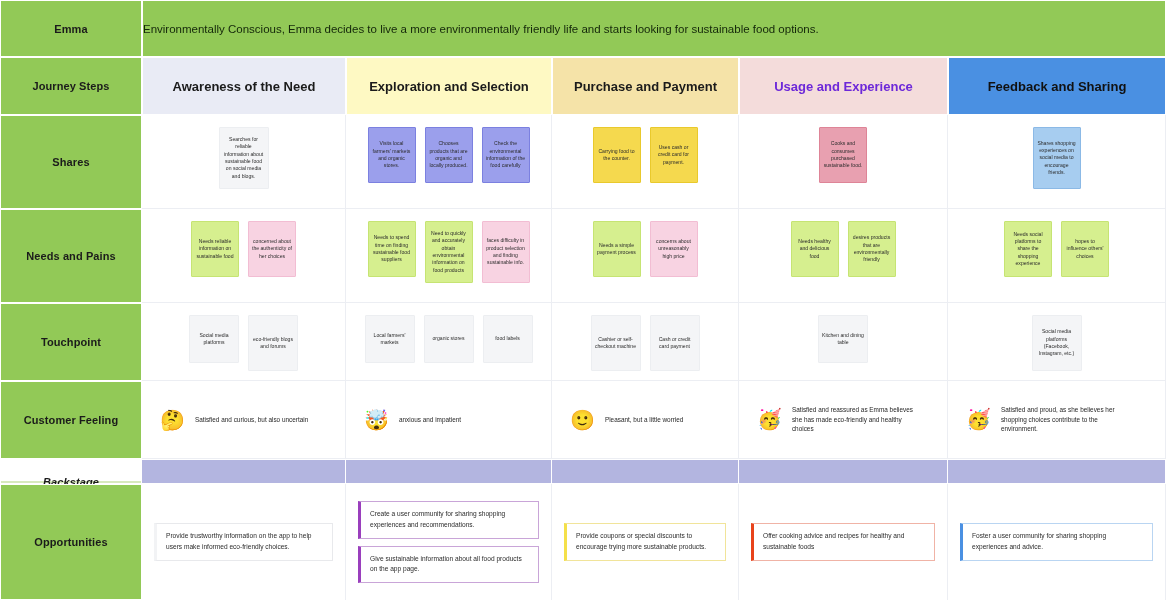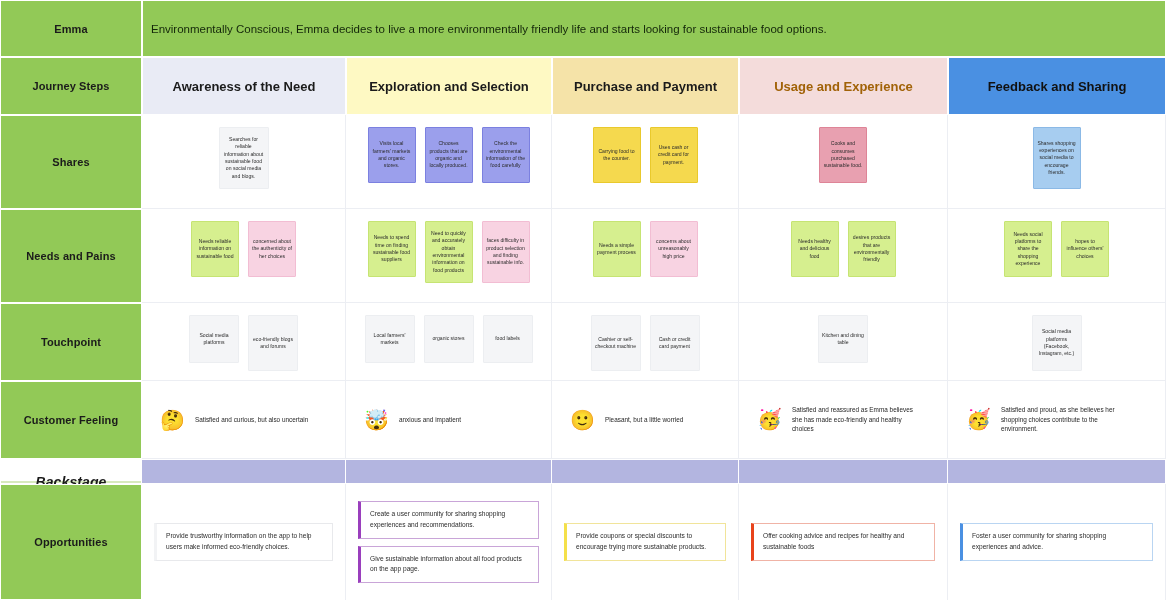--- a/index.html
+++ b/index.html
@@ -22,30 +22,30 @@
   .rowlabel {
     background: #92c957;
     border: 1px solid #ffffff;
     display: flex; align-items: center; justify-content: center;
     text-align: center;
     font-size: 11px; font-weight: bold; color: #1b1b1b;
     letter-spacing: .1px;
   }
   .rowlabel.backstage {
     background: #d7e9bd;
-    font-weight: bold; font-style: italic; font-size: 14px; margin-top: 21px;
+    font-weight: bold; font-style: italic; font-size: 11px; margin-top: 21px;
   }
 
   
   .persona-banner {
     grid-column: 2 / 7;
     background: #92c957;
     border: 1px solid #ffffff;
     display: flex; align-items: center;
-    padding-left: 8px;
+    padding-left: 0;
     font-size: 11.5px; color: #14270a;
   }
 
   
   .stephead {
     display: flex; align-items: center; justify-content: center;
     font-size: 13px; font-weight: bold; color: #1b1b1b;
     border: 1px solid #ffffff;
     text-align: center;
   }
@@ -133,21 +133,21 @@
 
 <div class="map">
 
   <div class="rowlabel">Emma</div>
   <div class="persona-banner">Environmentally Conscious, Emma decides to live a more environmentally friendly life and starts looking for sustainable food options.</div>
 
   <div class="rowlabel">Journey Steps</div>
   <div class="stephead" style="background: rgb(233, 235, 245); color: rgb(27, 27, 27);">Awareness of the Need</div>
   <div class="stephead" style="background: #fef9c3; color: rgb(27, 27, 27);">Exploration and Selection</div>
   <div class="stephead" style="background: rgb(245, 227, 168); color: rgb(27, 27, 27);">Purchase and Payment</div>
-  <div class="stephead" style="background: rgb(244, 220, 219); color: #a16207;">Usage and Experience</div>
+  <div class="stephead" style="background: rgb(244, 220, 219); color: #6d28d9;">Usage and Experience</div>
   <div class="stephead" style="background: rgb(74, 144, 226); color: rgb(17, 17, 17);">Feedback and Sharing</div>
 
   <div class="rowlabel">Shares</div>
   <div class="cell" id="actions-1">
       <div class="note gray tall">Searches for reliable information about sustainable food on social media and blogs.</div>
     </div>
   <div class="cell" id="actions-2">
       <div class="note purple">Visits local farmers' markets and organic stores.</div>
       <div class="note purple">Chooses products that are organic and locally produced.</div>
       <div class="note purple">Check the environmental information of the food carefully</div>

